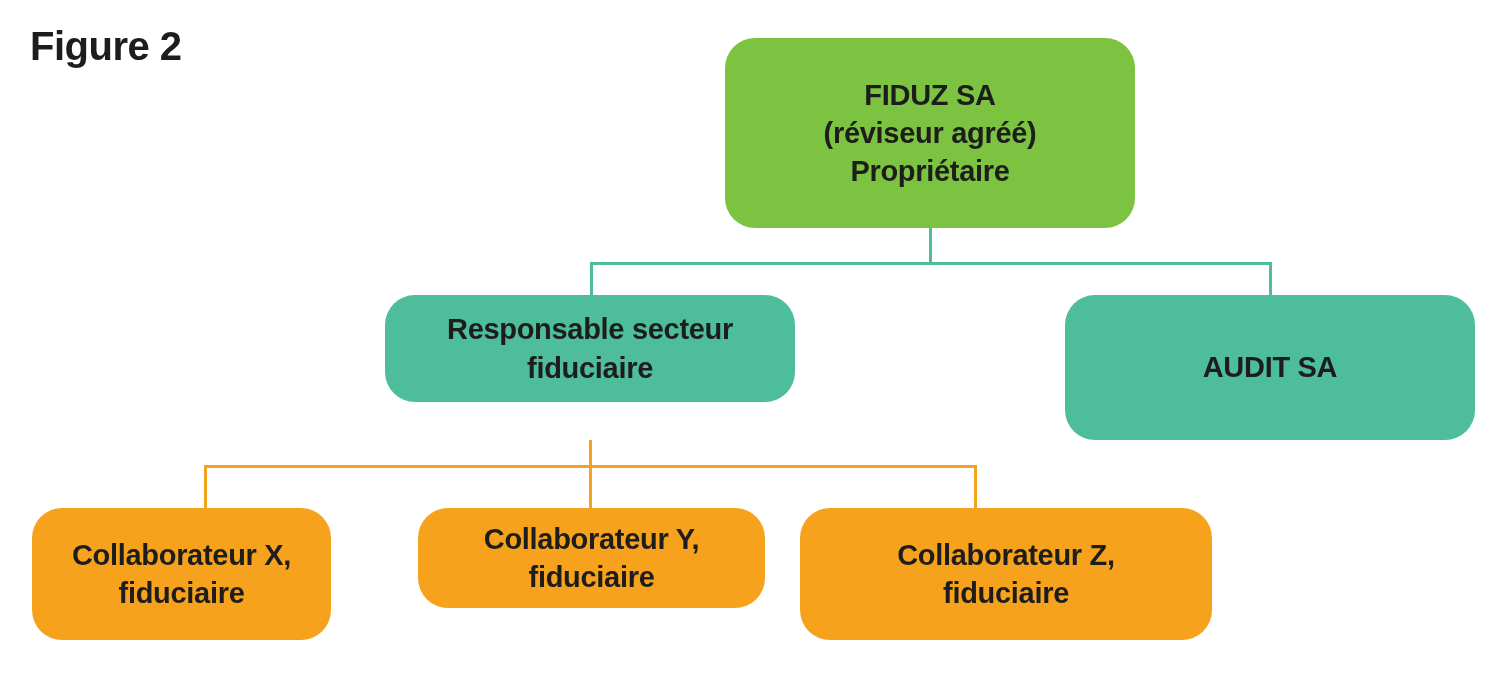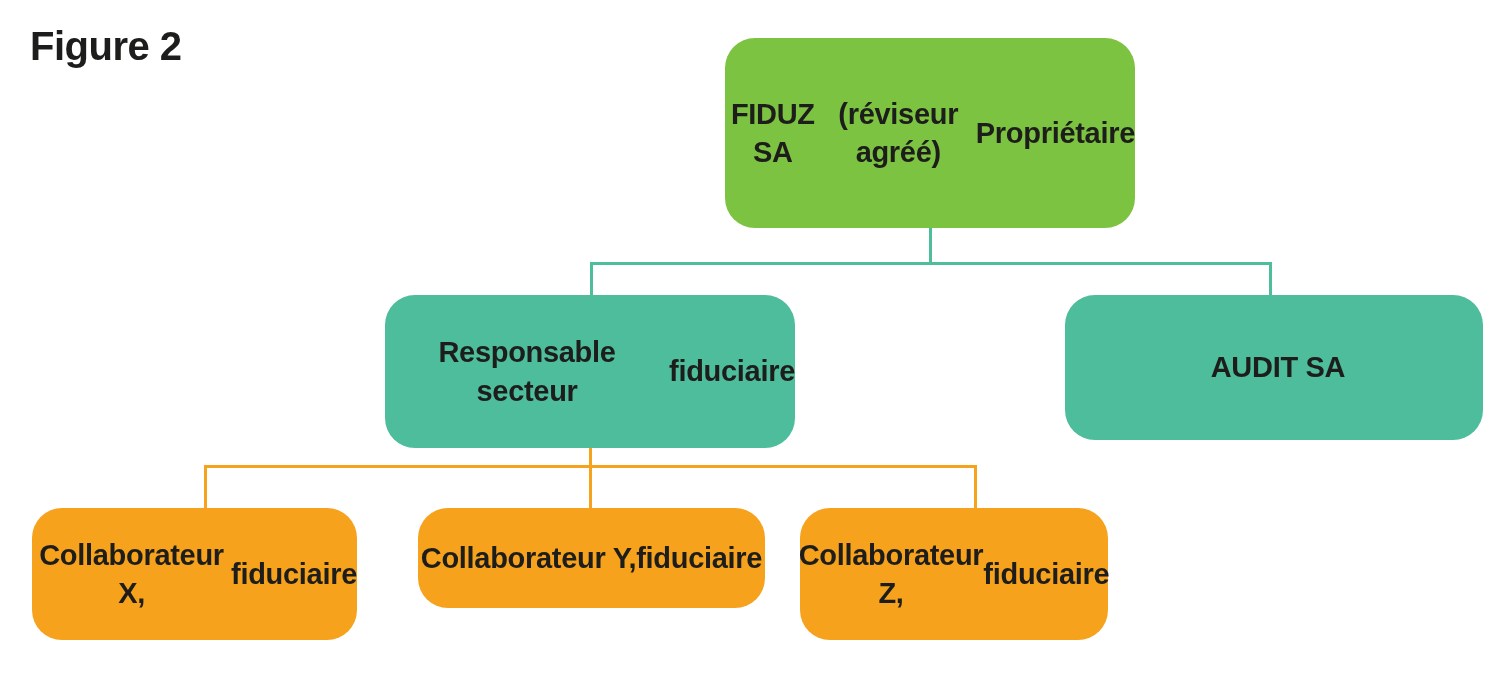--- a/index.html
+++ b/index.html
@@ -20,41 +20,41 @@
     left: 30px;
     top: 24px;
     font-size: 40px;
     font-weight: bold;
     color: var(--text, #1d1d1b);
     letter-spacing: -0.5px;
   }
   .node {
     position: absolute;
     display: flex;
-    flex-direction: row;
+    flex-direction: column;
     align-items: center;
     justify-content: center;
     text-align: center;
     border-radius: 30px;
     color: var(--text, #1d1d1b);
     font-weight: bold;
     font-size: 29px;
     line-height: 1.32;
     letter-spacing: -0.3px;
   }
   .node--green  { background: var(--green,  #7cc341); }
   .node--teal   { background: var(--teal,   #4dbd9c); }
   .node--orange { background: var(--orange, #f6a21d); }
 
   .node--fiduz       { left: 725px;  top: 38px;  width: 410px; height: 190px; }
-  .node--responsable { left: 385px;  top: 295px; width: 410px; height: 153px; }
-  .node--audit       { left: 1065px; top: 295px; width: 410px; height: 145px; padding-left: 8px; }
-  .node--collab-x    { left: 32px;   top: 508px; width: 325px; height: 132px; }
+  .node--responsable { left: 385px;  top: 295px; width: 410px; height: 107px; }
+  .node--audit       { left: 1065px; top: 295px; width: 410px; height: 145px; }
+  .node--collab-x    { left: 32px;   top: 508px; width: 299px; height: 132px; }
   .node--collab-y    { left: 418px;  top: 508px; width: 347px; height: 100px; }
-  .node--collab-z    { left: 800px;  top: 508px; width: 308px; height: 132px; }
+  .node--collab-z    { left: 800px;  top: 508px; width: 412px; height: 132px; }
 
   .connector { position: absolute; }
   .connector--teal   { background: var(--teal,   #4dbd9c); }
   .connector--orange { background: var(--orange, #f6a21d); }
 
   
   .conn-fiduz-down      { left: 928.5px; top: 228px; width: 3px;   height: 37px; }
   .conn-l1-horizontal   { left: 590px;   top: 262px; width: 681.5px; height: 3px; }
   .conn-responsable-down{ left: 590px;   top: 262px; width: 3px;   height: 33px; }
   .conn-audit-down      { left: 1268.5px;top: 262px; width: 3px;   height: 33px; }

